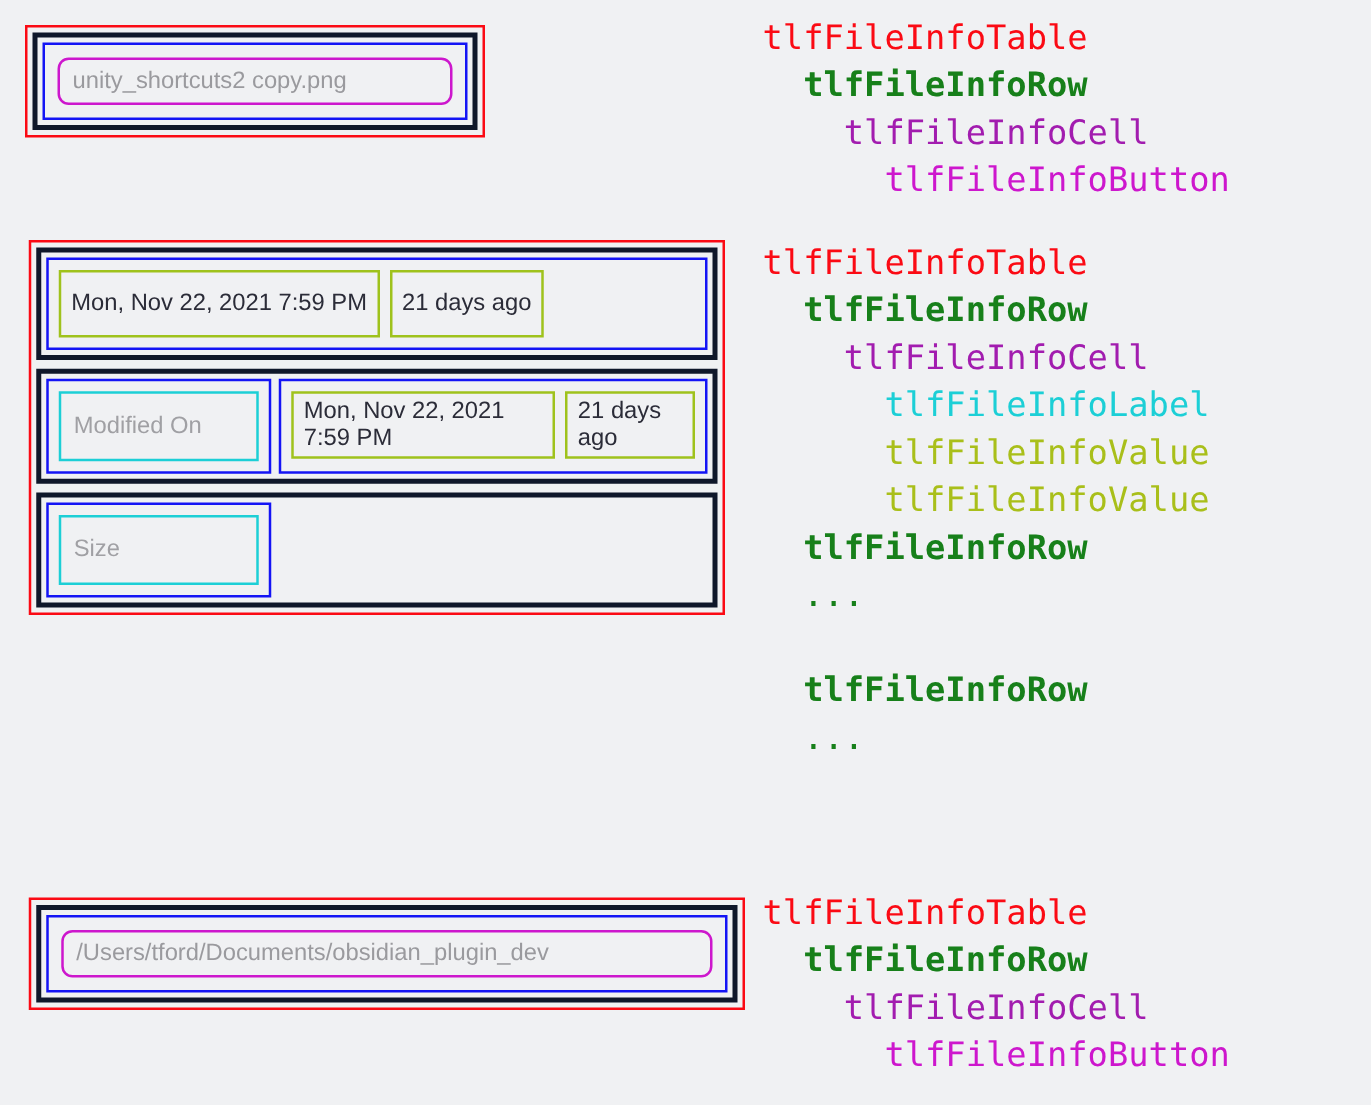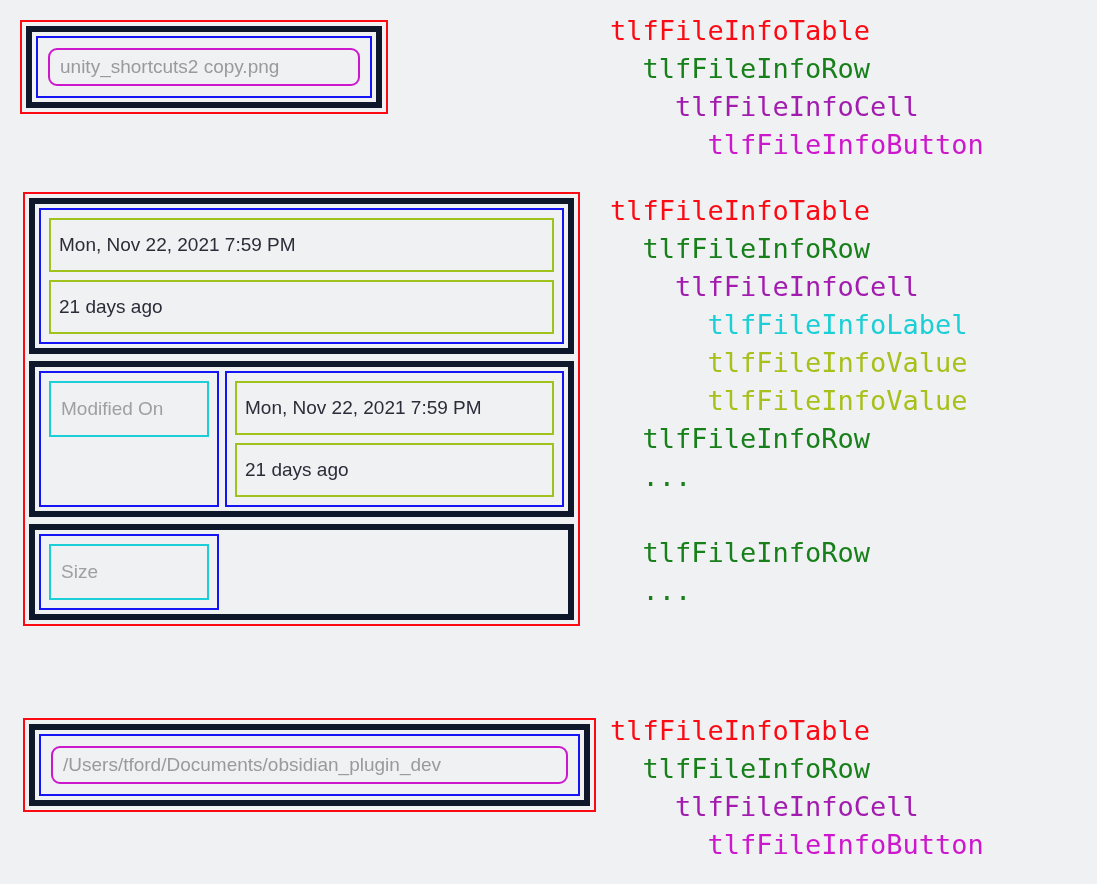--- a/index.html
+++ b/index.html
@@ -16,21 +16,21 @@
   }
 
   
   .tbl {                       
     border: 2px solid #fb0a14;
     padding: 4px;
     background: transparent;
     box-sizing: border-box;
   }
   .row {                       
-    border: 6px solid #0f172a;
+    border: 4px solid #0f172a;
     padding: 4px;
     box-sizing: border-box;
   }
   .cell {                      
     border: 2px solid #1414f5;
     padding: 8px;
     box-sizing: border-box;
   }
   .lbl {                       
     border: 2px solid #1ccfd6;
@@ -92,21 +92,21 @@
     display: flex;
     align-items: flex-start;
   }
   #group-info .cell-label .lbl {
     width: 100%;
     height: 56px;
   }
   #group-info .cell-value {
     flex: 1 1 auto;
     display: flex;
-    flex-direction: column;
+    flex-direction: row;
     gap: 8px;
   }
   #group-info .cell-value .val { height: 54px; }
 
   
   #group-path {
     position: absolute;
     left: 23px;
     top: 718px;
     width: 573px;
@@ -120,21 +120,21 @@
     font-family: "DejaVu Sans Mono", monospace;
     font-size: 27px;
     line-height: 38px;
     white-space: pre;
   }
   #legend-1 { left: 610px; top: 12px; }
   #legend-2 { left: 610px; top: 192px; }
   #legend-3 { left: 610px; top: 712px; }
 
   .lg-table  { color: #fb0a14; }
-  .lg-row    { color: #17801a; }
+  .lg-row    { color: #17801a; font-weight: bold; }
   .lg-cell   { color: #a21caf; }
   .lg-button { color: #cd17cd; }
   .lg-label  { color: #1ccfd6; text-align: center; }
   .lg-value  { color: #a9bf1a; }
   .lg-dots   { color: #17801a; }
   .lg-line   { display: block; }
   .lg-spacer { display: block; height: 38px; }
 </style>
 </head>
 <body>

